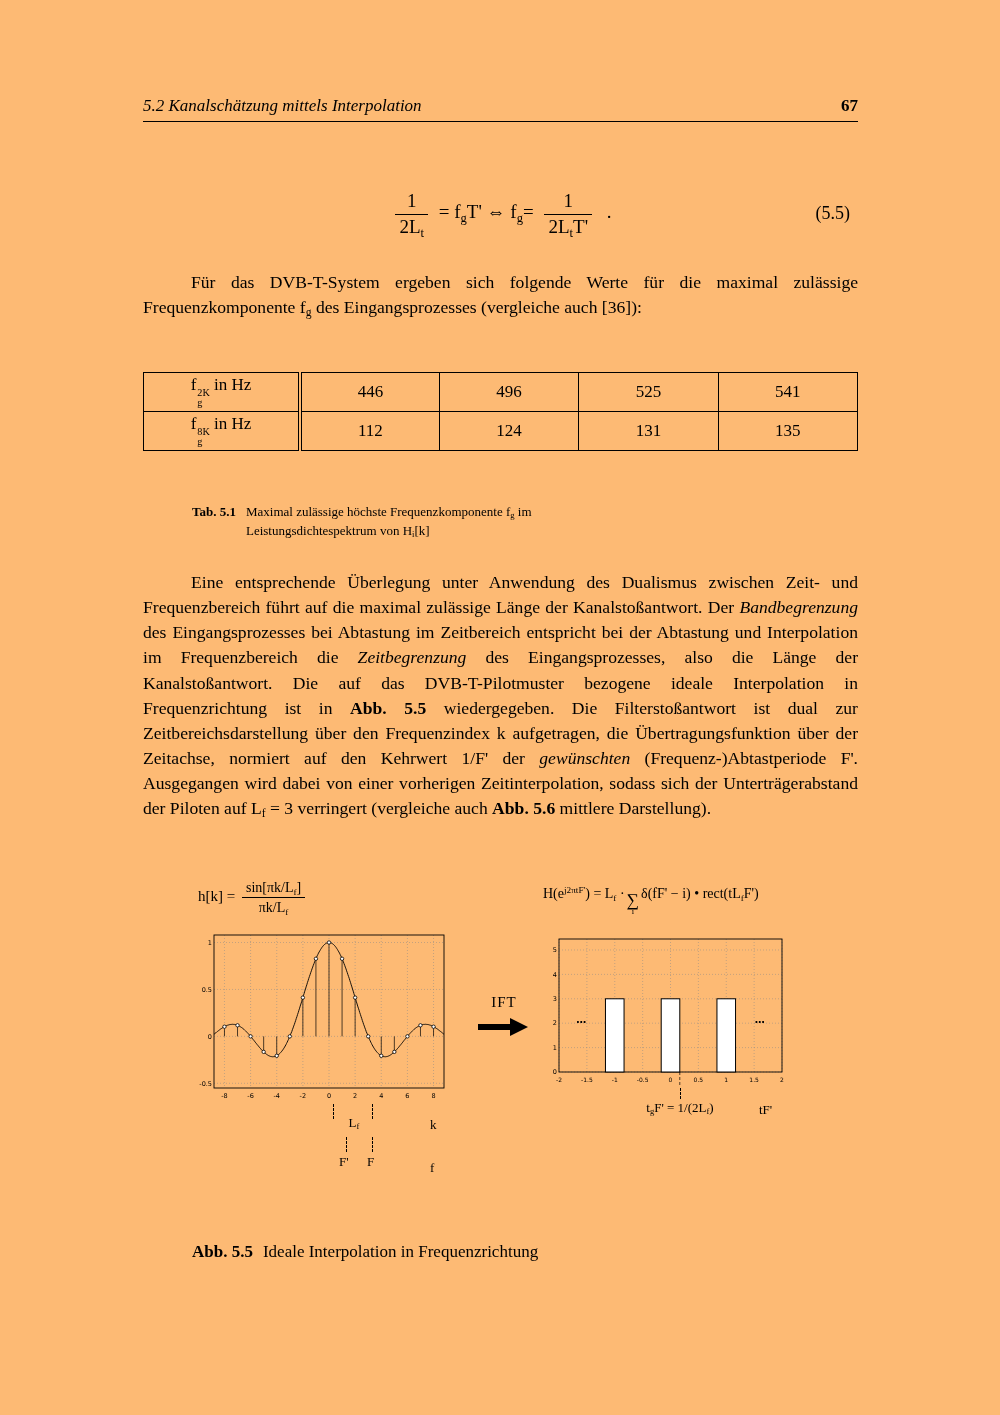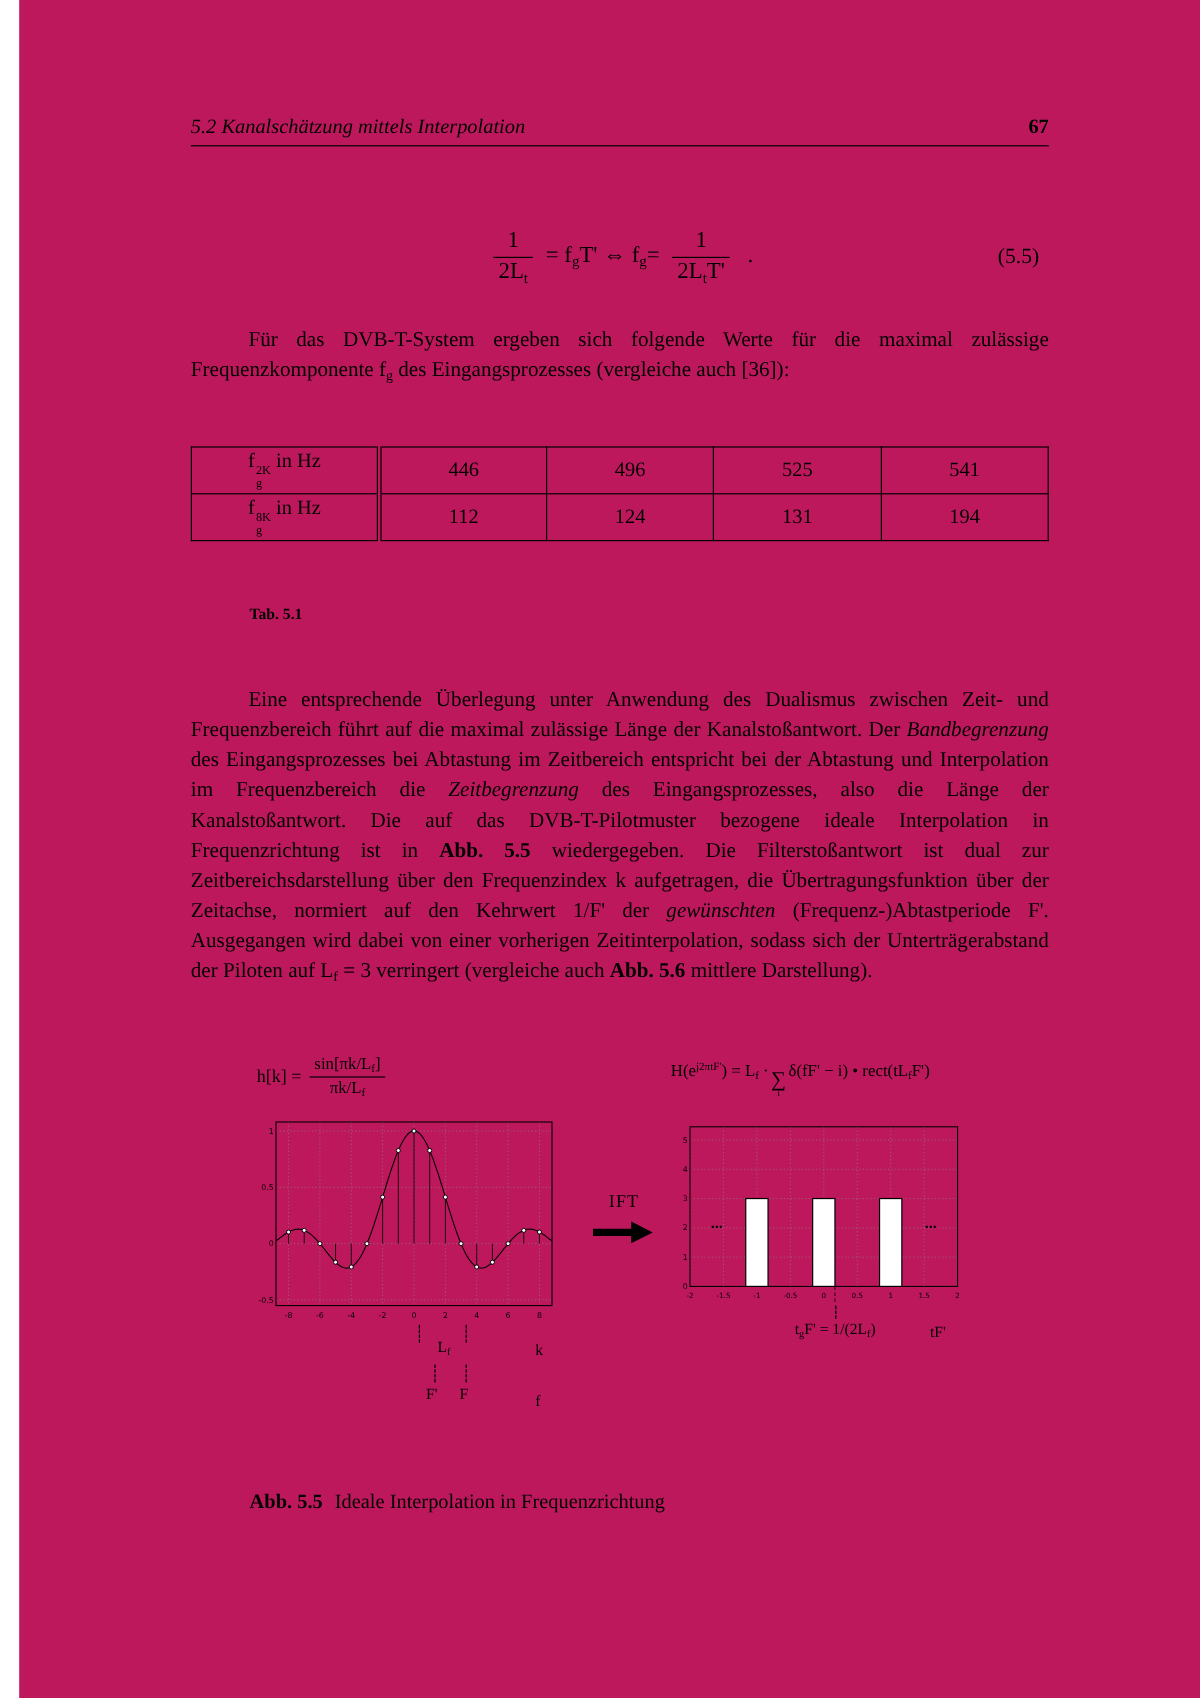--- a/index.html
+++ b/index.html
@@ -1,19 +1,19 @@
 <!DOCTYPE html>
 <html><head>
 <meta charset="utf-8">
 <title>Seite 67</title>
 <style>
   html,body{margin:0;padding:0;background:#fff;}
   body{width:1000px;height:1415px;overflow:hidden;position:relative;
        font-family:"Liberation Serif",serif;color:#000;}
-  .page{position:absolute;inset:0;background:#be185d;margin-left:16px;}
+  .page{position:absolute;inset:0;background:#fdba74;}
   .content{position:absolute;left:143px;width:715px;top:0;}
 
   
   .runhead{position:absolute;top:96px;left:0;right:0;display:flex;
            justify-content:space-between;font-size:17px;}
   .runhead .sec{font-style:italic;}
   .runhead .pnum{font-weight:bold;}
   .hrule{position:absolute;top:121px;left:0;right:0;border-top:1.4px solid #000;}
 
   
@@ -117,27 +117,31 @@
         <td>541</td>
       </tr>
       <tr>
         <td class="c0"><span>f</span><span class="fstack">
                 <span>8K</span>
                 <span>g</span>
               </span><span> in Hz</span></td>
         <td>112</td>
         <td>124</td>
         <td>131</td>
-        <td>194</td>
+        <td>135</td>
       </tr>
     </tbody>
       </table>
 
     <div class="tabcap">
       <span class="capnum">Tab. 5.1</span>
+      <span class="captext">
+        <span>Maximal zulässige höchste Frequenzkomponente f</span><sub>g</sub><span> im</span><br>
+        <span>Leistungsdichtespektrum von H</span><sub>i</sub><span>[k]</span>
+      </span>
     </div>
 
     <p class="bodytext" id="para2"><span>Eine entsprechende Überlegung unter Anwendung des Dualismus zwischen Zeit- und Frequenzbereich führt auf die maximal zulässige Länge der Kanalstoßantwort. Der </span><span class="it">Bandbegrenzung</span><span> des Eingangsprozesses bei Abtastung im Zeitbereich entspricht bei der Abtastung und Interpolation im Frequenzbereich die </span><span class="it">Zeitbegrenzung</span><span> des Eingangsprozesses, also die Länge der Kanalstoßantwort. Die auf das DVB-T-Pilotmuster bezogene ideale Interpolation in Frequenzrichtung ist in </span><span class="bf">Abb. 5.5</span><span> wiedergegeben. Die Filterstoßantwort ist dual zur Zeitbereichsdarstellung über den Frequenzindex k aufgetragen, die Übertragungsfunktion über der Zeitachse, normiert auf den Kehrwert 1/F' der </span><span class="it">gewünschten</span><span> (Frequenz-)Abtastperiode F'. Ausgegangen wird dabei von einer vorherigen Zeitinterpolation, sodass sich der Unterträgerabstand der Piloten auf L</span><sub>f</sub><span> = 3 verringert (vergleiche auch </span><span class="bf">Abb. 5.6</span><span> mittlere Darstellung).</span></p>
 
     <div class="figure">
 
       <div class="fig-left">
         <div class="fig-formula">
           <span>h[k] =</span>
           <span class="frac">

